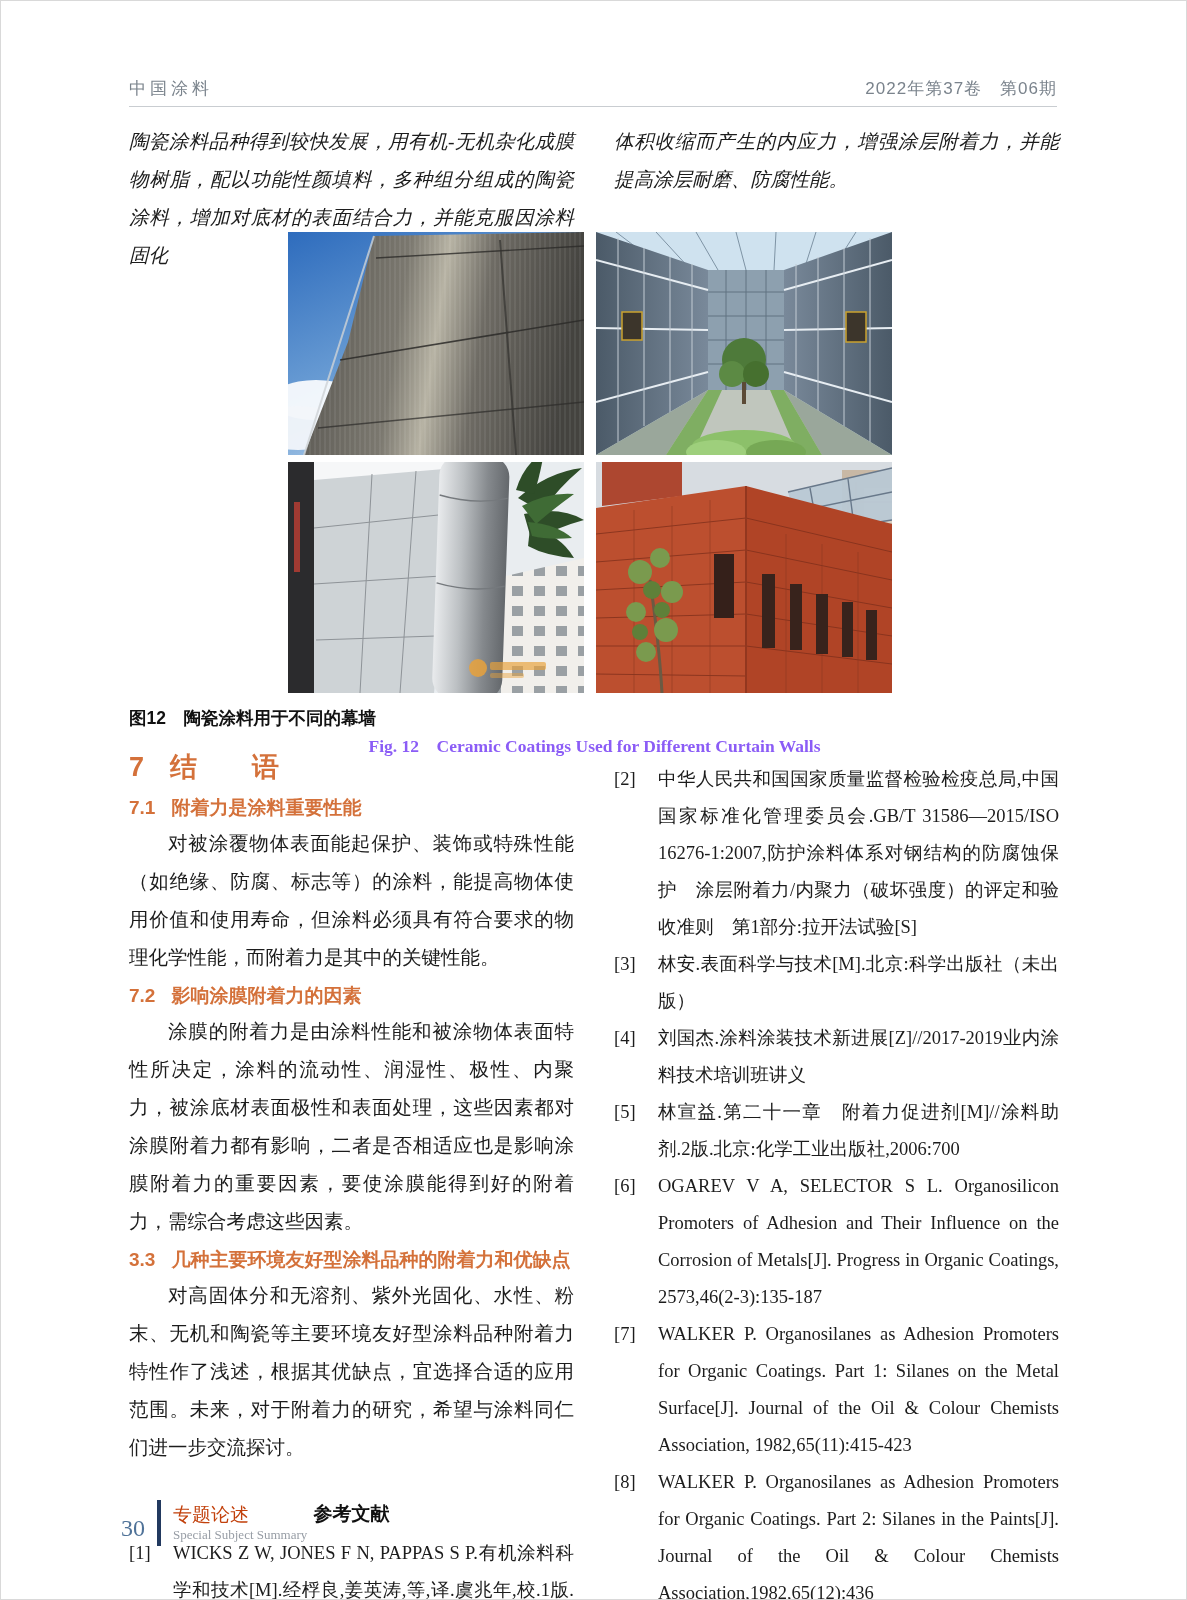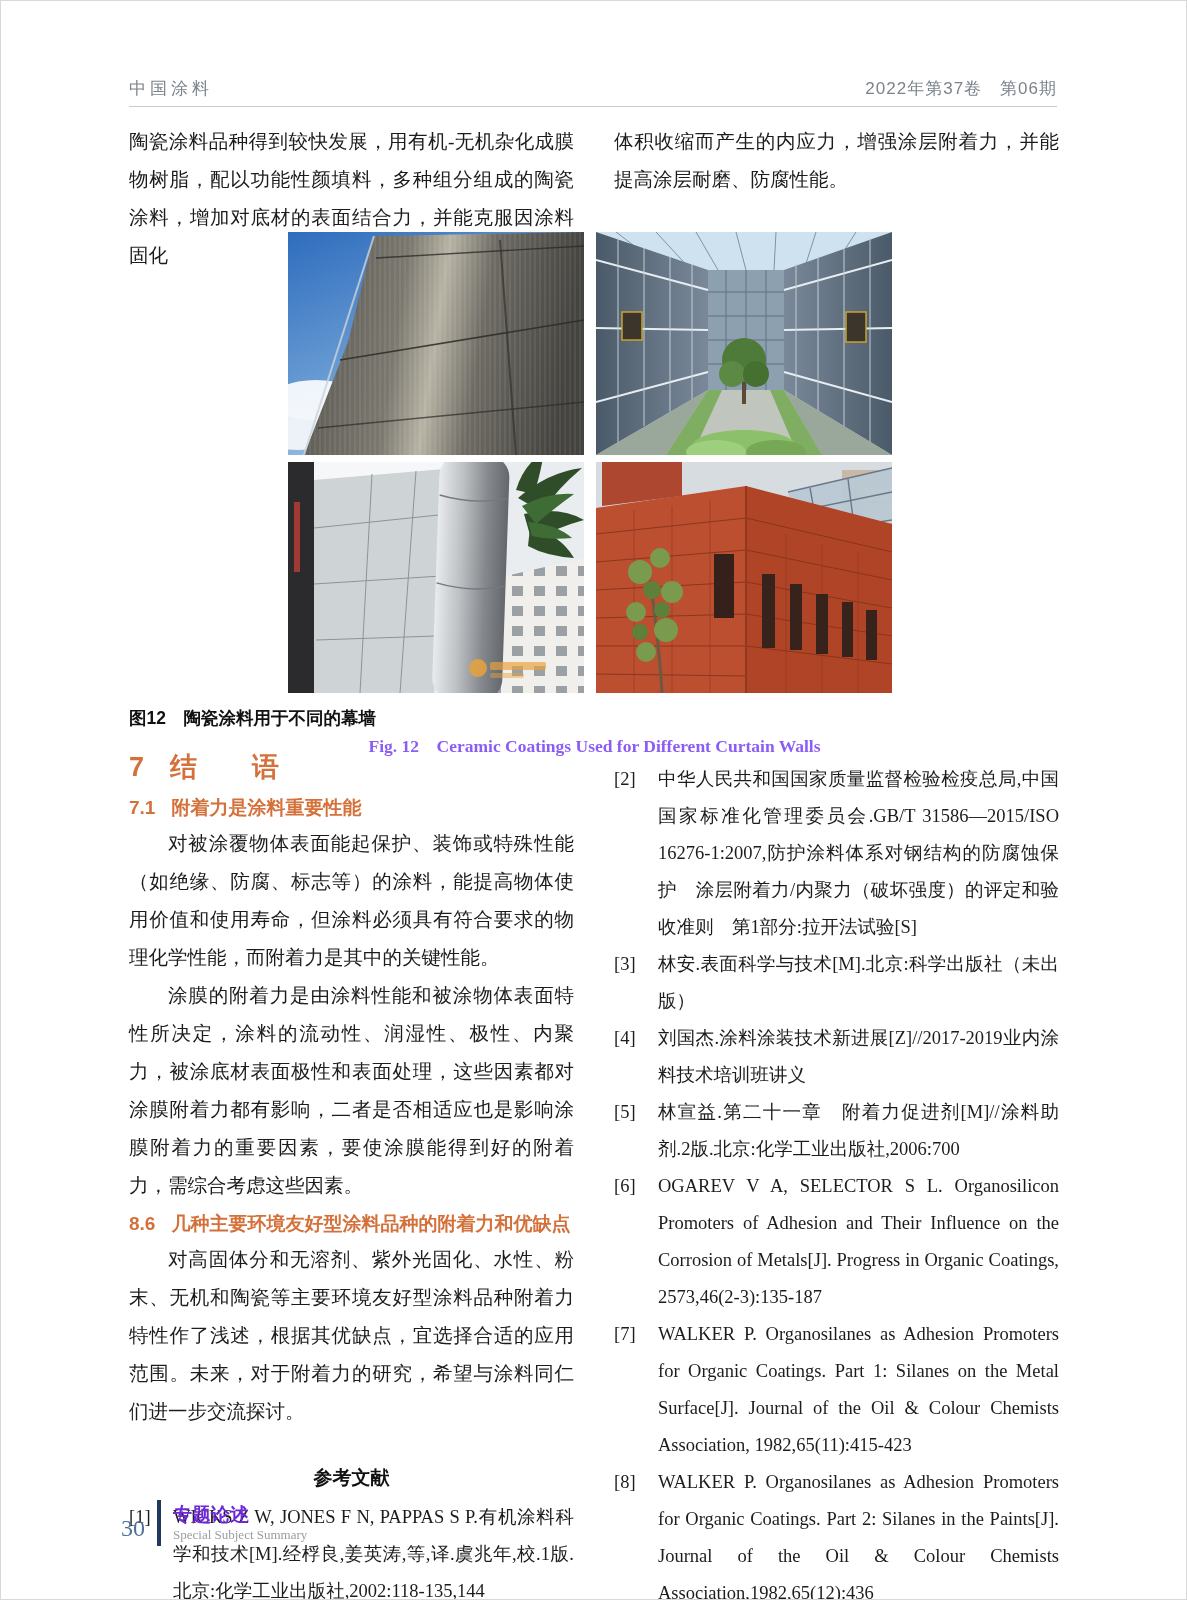--- a/index.html
+++ b/index.html
@@ -21,21 +21,21 @@
     border-bottom:1px solid #c9cdd1;
     padding-bottom:6px;
     font-family:"Liberation Sans", sans-serif;
     font-size:17px;color:#7a838c;
   }
   .journal-name{letter-spacing:4px;}
   .issue-info{letter-spacing:1px;}
   
   .intro-row{
     position:absolute;left:128px;top:122px;width:931px;
-    display:flex;gap:40px;
+    display:flex;gap:40px;font-style:italic;
   }
   .intro-row p{
     margin:0;width:445px;
     font-size:19.5px;line-height:38px;text-align:justify;
   }
   
   .figure-wrap{position:absolute;left:287px;top:231px;width:604px;}
   .photo-grid{
     display:grid;grid-template-columns:296px 296px;
     column-gap:12px;row-gap:7px;
@@ -90,21 +90,21 @@
     display:flex;align-items:center;gap:12px;
   }
   .page-number{
     font-family:"Liberation Serif", serif;
     font-size:24px;color:#4f7298;
     align-self:flex-end;padding-bottom:4px;
   }
   .footer-bar{width:4px;height:46px;background:#22395f;}
   .footer-col .col-zh{
     font-family:"Liberation Sans", sans-serif;
-    font-weight:bold;font-size:19px;color:#6d28d9;line-height:22px;
+    font-weight:normal;font-size:19px;color:#c2410c;line-height:22px;
   }
   .footer-col .col-en{
     font-family:"Liberation Serif", serif;
     font-size:13px;color:#979da5;line-height:17px;
   }
   :root{--accent:#d4713a;}
 </style>
 </head>
 <body>
 
@@ -386,26 +386,29 @@
 
       <div>
   <section>
     <h3 class="subsec">
       <span class="sec-num">7.1</span><span>附着力是涂料重要性能</span>
     </h3>
     <p class="body-par">对被涂覆物体表面能起保护、装饰或特殊性能（如绝缘、防腐、标志等）的涂料，能提高物体使用价值和使用寿命，但涂料必须具有符合要求的物理化学性能，而附着力是其中的关键性能。</p>
   </section>
 
   <section>
+    <h3 class="subsec">
+      <span class="sec-num">7.2</span><span>影响涂膜附着力的因素</span>
+    </h3>
     <p class="body-par">涂膜的附着力是由涂料性能和被涂物体表面特性所决定，涂料的流动性、润湿性、极性、内聚力，被涂底材表面极性和表面处理，这些因素都对涂膜附着力都有影响，二者是否相适应也是影响涂膜附着力的重要因素，要使涂膜能得到好的附着力，需综合考虑这些因素。</p>
   </section>
 
   <section>
     <h3 class="subsec">
-      <span class="sec-num">8.6</span><span>几种主要环境友好型涂料品种的附着力和优缺点</span>
+      <span class="sec-num">3.3</span><span>几种主要环境友好型涂料品种的附着力和优缺点</span>
     </h3>
     <p class="body-par">对高固体分和无溶剂、紫外光固化、水性、粉末、无机和陶瓷等主要环境友好型涂料品种附着力特性作了浅述，根据其优缺点，宜选择合适的应用范围。未来，对于附着力的研究，希望与涂料同仁们进一步交流探讨。</p>
   </section>
 </div>
 
       <div class="refs-heading">参考文献</div>
 
       <div>
   <div class="ref">
     <span class="ref-num">[1]</span>

